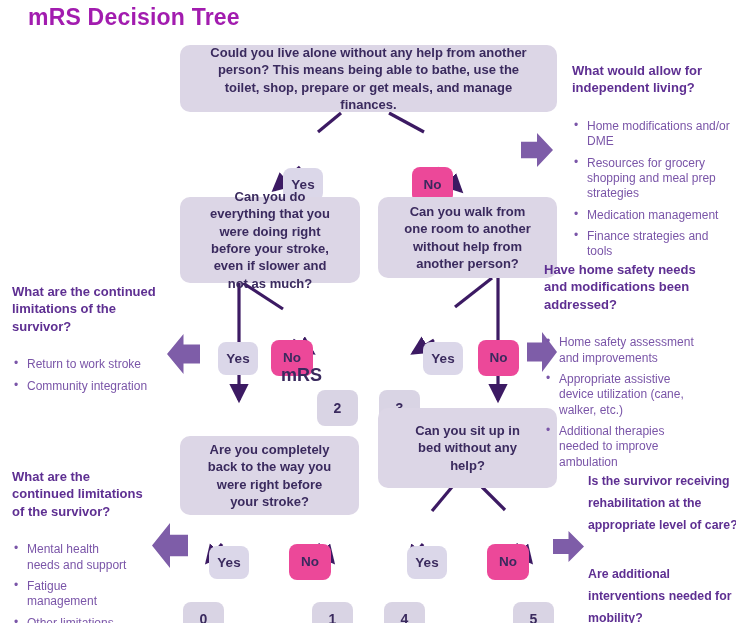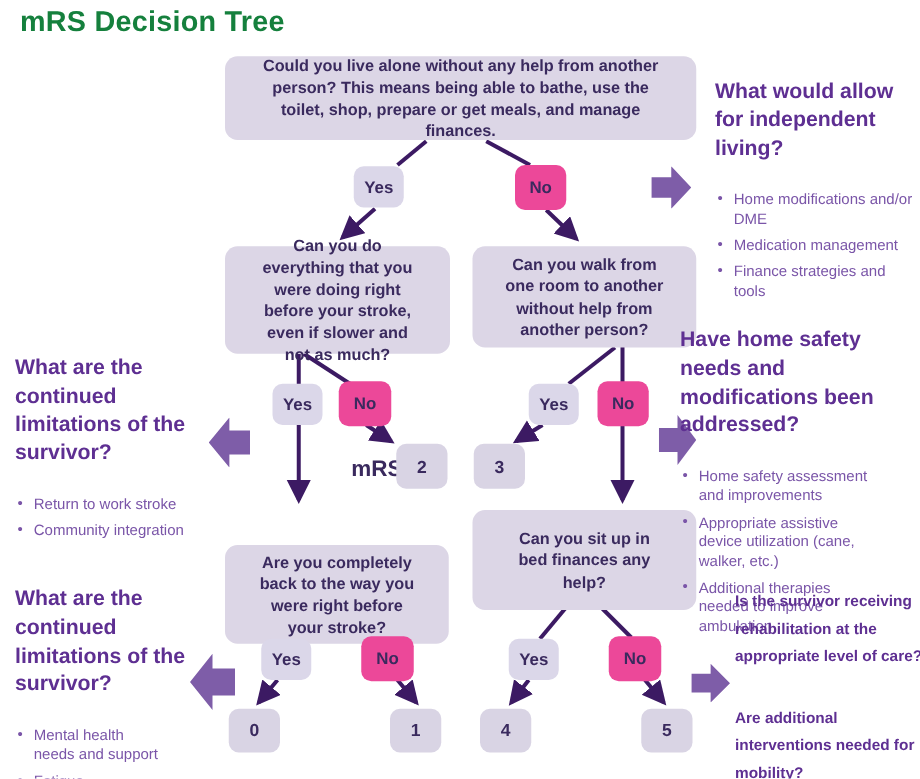--- a/index.html
+++ b/index.html
@@ -1,39 +1,39 @@
 <!DOCTYPE html>
 <html><head>
 <meta charset="utf-8">
 <style>
   html,body{margin:0;padding:0;background:#ffffff;}
   #canvas{
     position:relative;width:736px;height:623px;background:#ffffff;overflow:hidden;
     font-family:"Liberation Sans","DejaVu Sans",sans-serif;
   }
   #title{
-    position:absolute;left:16px;top:4px;font-size:23px;font-weight:bold;color:#15803d;
+    position:absolute;left:28px;top:4px;font-size:23px;font-weight:bold;color:#a21caf;
     letter-spacing:0.2px;
   }
   svg.connectors{position:absolute;left:0;top:0;z-index:1;}
   .node{
     position:absolute;z-index:2;background:#dcd6e6;border-radius:10px;
     color:#3a2a5e;font-weight:600;display:flex;align-items:center;justify-content:center;
     text-align:center;font-size:13px;line-height:1.33;box-sizing:border-box;
   }
   .qbox{padding:4px 24px;}
-  .small{border-radius:8px;font-size:13.5px;}
+  .small{border-radius:8px;font-size:13.5px;margin-top:35px;}
   .yes{background:#dbd7e9;}
   .no{background:#ec4899;}
   .score{background:#d9d4e4;font-size:14px;}
   .mrs-label{
     position:absolute;z-index:2;color:#3a2a5e;font-weight:600;font-size:18px;
   }
   .ann{position:absolute;z-index:2;}
-  .ann-h{font-weight:bold;color:#5e2f92;font-size:17px;line-height:1.34;margin:0;}
+  .ann-h{font-weight:bold;color:#5e2f92;font-size:13px;line-height:1.34;margin:0;}
   .ann-h.airy{line-height:1.8;font-size:12.3px;}
   .bullets{list-style:none;margin:22px 0 0;padding:0;color:#7a55a8;font-size:12px;line-height:1.28;}
   .bullets li{position:relative;padding-left:15px;margin-bottom:6px;}
   .bullets li::before{content:"\2022";position:absolute;left:2px;top:-1px;}
   .blockarrow{position:absolute;z-index:2;background:#7e5da8;}
   .arrow-right{clip-path:polygon(0 26%,50% 26%,50% 0,100% 50%,50% 100%,50% 74%,0 74%);}
   .arrow-left{clip-path:polygon(100% 26%,50% 26%,50% 0,0 50%,50% 100%,50% 74%,100% 74%);}
 </style>
 </head>
 <body>
@@ -83,21 +83,21 @@
   <div class="node small yes" style="left:218px;top:307px;width:40px;height:33px;">Yes</div>
   <div class="node small no" style="left:271px;top:305px;width:42px;height:36px;">No</div>
   <div class="node small yes" style="left:423px;top:307px;width:40px;height:33px;">Yes</div>
   <div class="node small no" style="left:478px;top:305px;width:41px;height:36px;">No</div>
 
   <div class="mrs-label" style="left:281px;top:365px;">mRS</div>
   <div class="node small score" style="left:317px;top:355px;width:41px;height:36px;">2</div>
   <div class="node small score" style="left:379px;top:355px;width:41px;height:36px;">3</div>
 
   <div class="node qbox" style="left:180px;top:408px;width:179px;height:79px;margin-top:28px;">Are you completely back to the way you were right before your stroke?</div>
-  <div class="node qbox" style="left:378px;top:408px;width:179px;height:80px;">Can you sit up in bed finances any help?</div>
+  <div class="node qbox" style="left:378px;top:408px;width:179px;height:80px;">Can you sit up in bed without any help?</div>
 
   <div class="node small yes" style="left:209px;top:511px;width:40px;height:33px;">Yes</div>
   <div class="node small no" style="left:289px;top:509px;width:42px;height:36px;">No</div>
   <div class="node small yes" style="left:407px;top:511px;width:40px;height:33px;">Yes</div>
   <div class="node small no" style="left:487px;top:509px;width:42px;height:36px;">No</div>
 
   <div class="node small score" style="left:183px;top:567px;width:41px;height:35px;">0</div>
   <div class="node small score" style="left:312px;top:567px;width:41px;height:35px;">1</div>
   <div class="node small score" style="left:384px;top:567px;width:41px;height:35px;">4</div>
   <div class="node small score" style="left:513px;top:567px;width:41px;height:35px;">5</div>
@@ -105,20 +105,21 @@
   <div class="blockarrow arrow-right" style="left:521px;top:133px;width:32px;height:34px;"></div>
   <div class="blockarrow arrow-left" style="left:167px;top:334px;width:33px;height:40px;"></div>
   <div class="blockarrow arrow-right" style="left:527px;top:332px;width:30px;height:40px;"></div>
   <div class="blockarrow arrow-left" style="left:152px;top:523px;width:36px;height:45px;"></div>
   <div class="blockarrow arrow-right" style="left:553px;top:531px;width:31px;height:31px;"></div>
 
   <div class="ann" style="left:572px;top:62px;width:160px;">
     <p class="ann-h">What would allow for independent living?</p>
     <ul class="bullets">
       <li>Home modifications and/or DME</li>
+      <li>Resources for grocery shopping and meal prep strategies</li>
       <li>Medication management</li>
       <li>Finance strategies and tools</li>
     </ul>
   </div>
 
   <div class="ann" style="left:544px;top:261px;width:162px;">
     <p class="ann-h">Have home safety needs and modifications been addressed?</p>
     <ul class="bullets">
       <li>Home safety assessment and improvements</li>
       <li>Appropriate assistive device utilization (cane, walker, etc.)</li>

